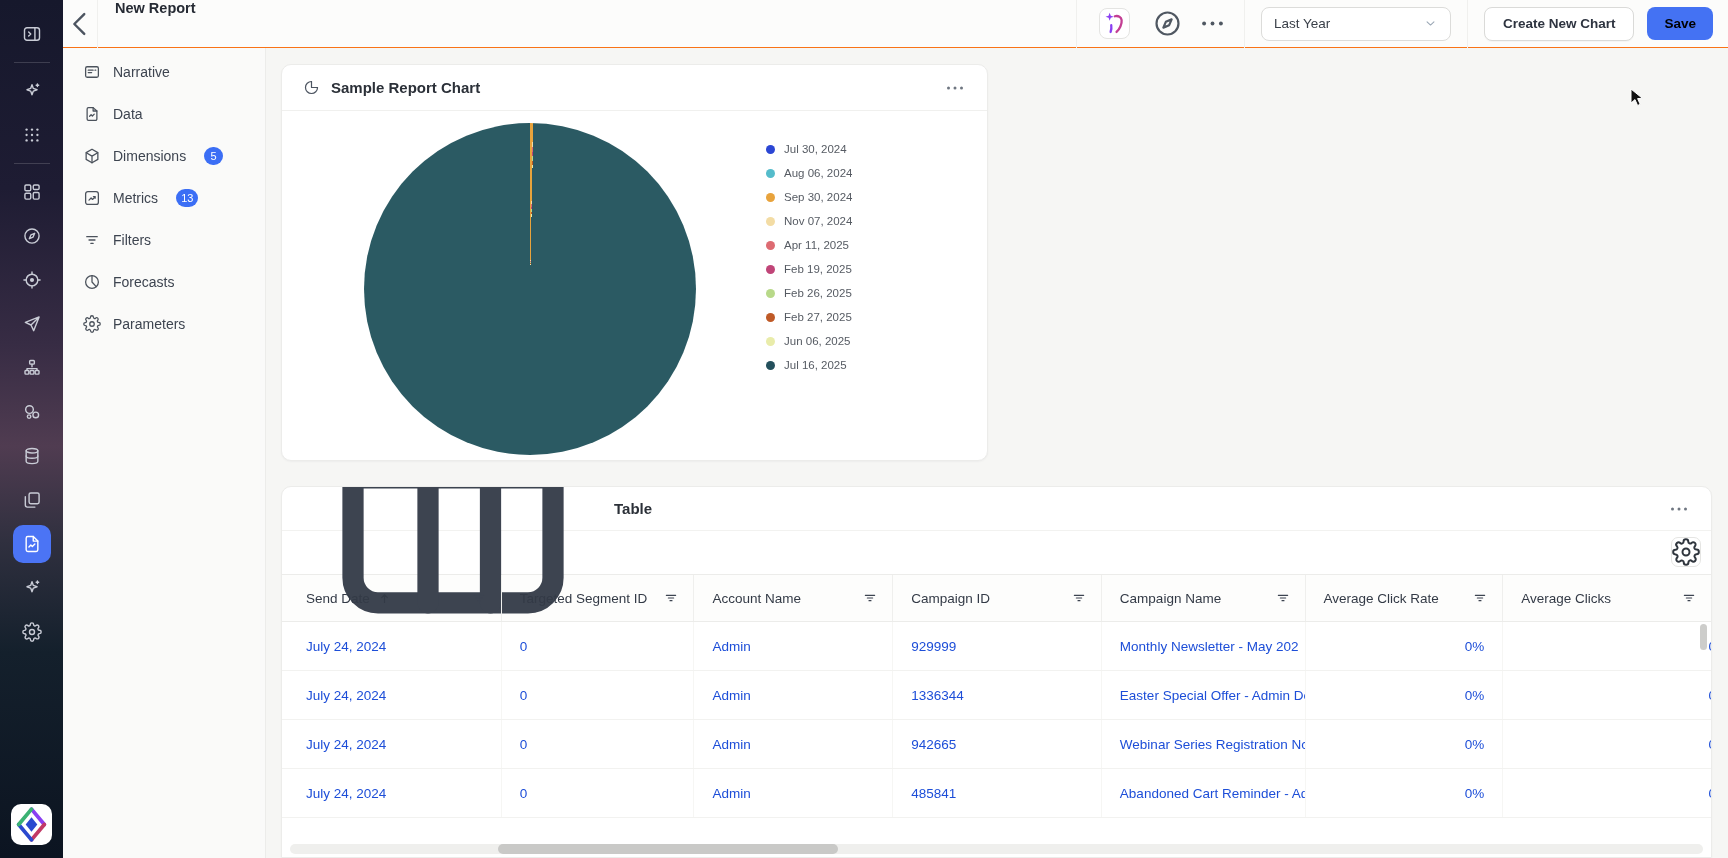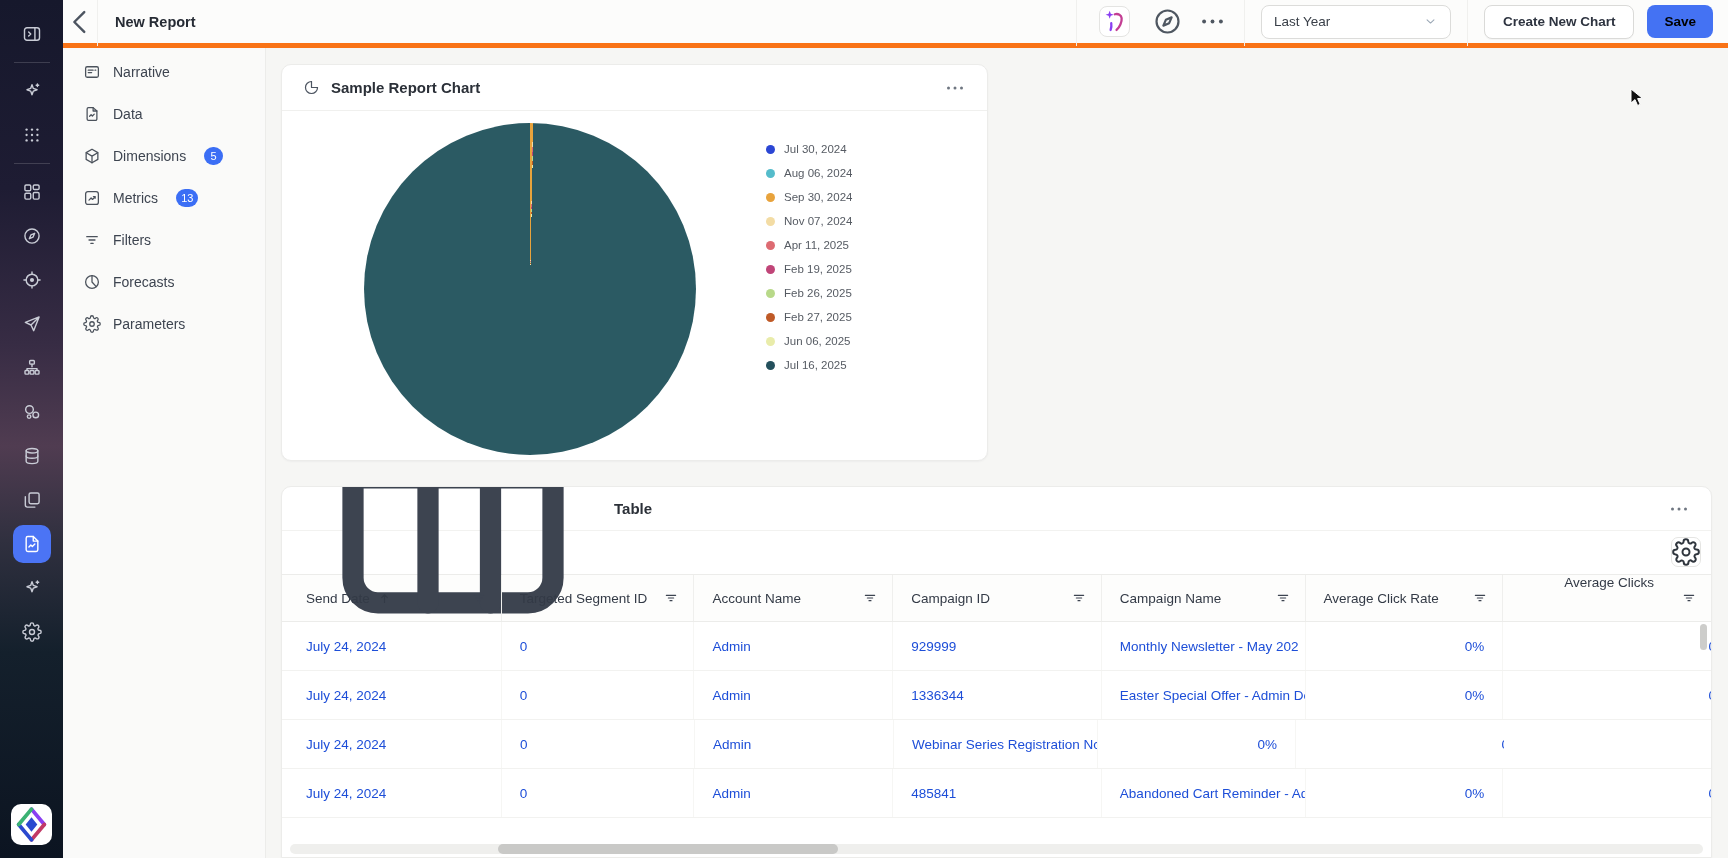--- a/index.html
+++ b/index.html
@@ -16,21 +16,21 @@
     display:flex; align-items:center; justify-content:center; color:#c9ccd6; cursor:pointer; }
   .rail-item .ic { width:20px; height:20px; }
   .rail-item.active { background:#4b74f5; color:#ffffff; }
   .rail-div { width:36px; height:1px; min-height:1px; background:rgba(255,255,255,.16); margin:6px 0; }
   .rail-logo { position:absolute; bottom:13px; left:11px; width:41px; height:41px; background:#fff;
     border-radius:10px; display:flex; align-items:center; justify-content:center; }
   .rail-logo .ic { width:27px; height:27px; }
 
   
   .topbar { position:absolute; left:63px; top:0; width:1665px; height:48px; background:#fcfcfb;
-    border-bottom:5px solid #f97316; display:flex; align-items:center; z-index:5; }
+    border-bottom:1px solid #f97316; display:flex; z-index:5; }
   .back-btn { width:35px; height:48px; border-right:1px solid #f0f0ee; display:flex; align-items:center;
     justify-content:center; color:#4c5460; cursor:pointer; }
   .back-btn .ic { width:17px; height:17px; }
   .tb-title { margin-left:17px; font-size:14.5px; font-weight:bold; color:#262b34; }
   .tb-right { margin-left:auto; display:flex; align-items:center; padding-right:15px; height:100%; }
   .tb-divider { width:1px; height:48px; background:#f0f0ee; }
   .tb-icon-btn { width:31px; height:31px; border-radius:8px; display:flex; align-items:center; justify-content:center;
     color:#4f5761; cursor:pointer; }
   .tb-icon-btn .ic { width:18px; height:18px; }
   .ai-btn { border:1px solid #e4e4e2; background:#fff; }
@@ -519,21 +519,21 @@
         </span>
       </div>
       <div class="th" style="width: 198px;">
         <span>Average Click Rate</span>
         <span class="ic flt-ic">
           <svg viewBox="0 0 24 24" fill="none" stroke="currentColor" stroke-width="1.7" stroke-linecap="round" stroke-linejoin="round">
             <path d="M5 8h14M8 12h8M10.5 16h3"></path>
           </svg>
         </span>
       </div>
-      <div class="th" style="width: 208px; flex-direction: column;">
+      <div class="th" style="width: 208px;">
         <span>Average Clicks</span>
         <span class="ic flt-ic">
           <svg viewBox="0 0 24 24" fill="none" stroke="currentColor" stroke-width="1.7" stroke-linecap="round" stroke-linejoin="round">
             <path d="M5 8h14M8 12h8M10.5 16h3"></path>
           </svg>
         </span>
       </div>
     </div>
   <div id="tbody">
       <div class="tr">
@@ -584,20 +584,23 @@
       </div>
       <div class="tr">
         <div class="td" style="width: 214px;">
           <span>July 24, 2024</span>
         </div>
         <div class="td" style="width: 193px;">
           <span>0</span>
         </div>
         <div class="td" style="width: 199px;">
           <span>Admin</span>
+        </div>
+        <div class="td" style="width: 209px;">
+          <span>942665</span>
         </div>
         <div class="td" style="width: 204px;">
           <span>Webinar Series Registration Nc</span>
         </div>
         <div class="td num" style="width: 198px;">
           <span>0%</span>
         </div>
         <div class="td clipped" style="width: 208px;">
           <span>0</span>
         </div>

